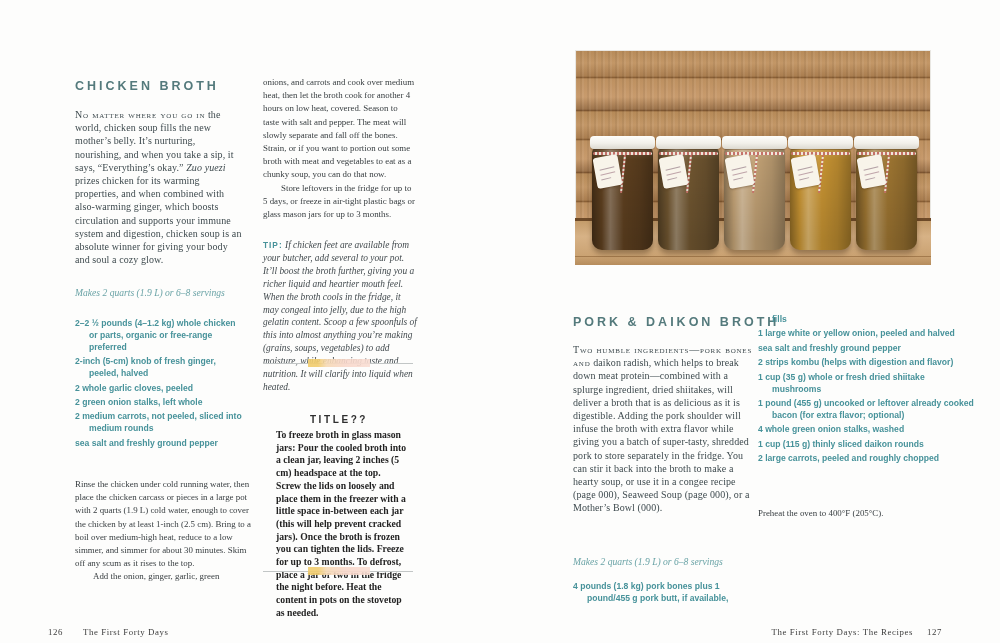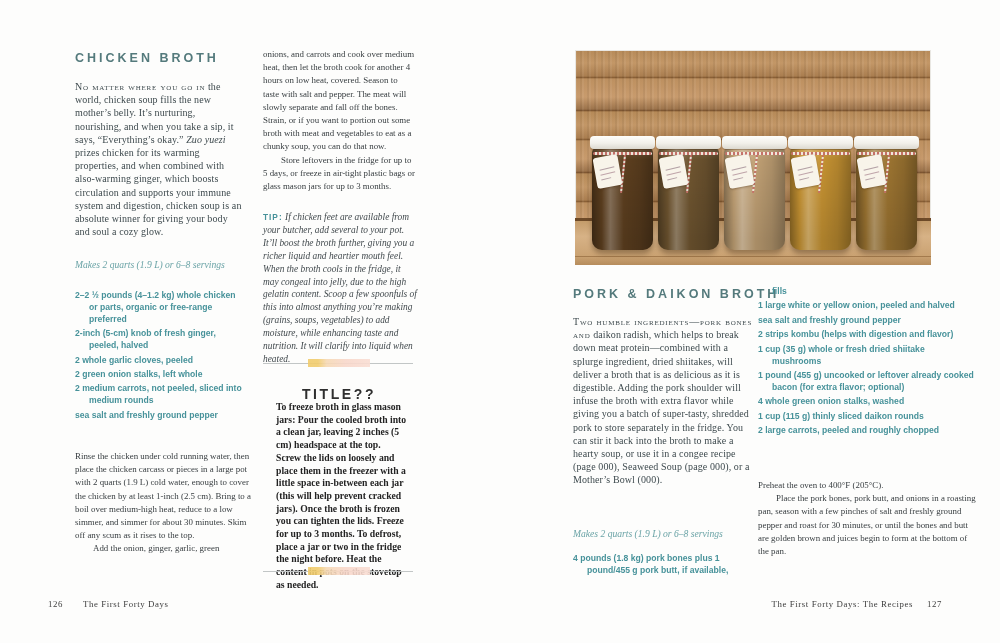--- a/index.html
+++ b/index.html
@@ -20,21 +20,21 @@
   .steps{font-family:"Liberation Sans",sans-serif;font-size:8.9px;color:#373d40;line-height:13.2px;}
   .steps p{margin:0;font-family:Liberation Serif, serif;}
   .steps p.ind{text-indent:18px;}
   .tipwrap{font-family:"Liberation Serif",serif;font-size:9.4px;font-style:italic;color:#41494d;line-height:12.9px;}
   .tiplabel{font-family:"Liberation Sans",sans-serif;font-style:normal;font-size:8.3px;font-weight:700;
     letter-spacing:1px;color:#47929a;}
   .divider{position:absolute;width:150px;height:9px;}
   .divider .line{position:absolute;top:4px;left:0;right:0;border-top:1px solid #c2c6c6;}
   .divider .swatch{position:absolute;top:0;left:45px;width:62px;height:8px;opacity:.9;
     background:linear-gradient(90deg,#f1cc6d 0%,#f1cc6d 16%,#f6d9b4 30%,#f8d7ca 60%,#f9ddd3 100%);}
-  .boxtitle{font-family:"Liberation Sans",sans-serif;font-size:14px;font-weight:700;letter-spacing:2.6px;
+  .boxtitle{font-family:"Liberation Sans",sans-serif;font-size:10px;font-weight:700;letter-spacing:2.6px;
     color:#2f2f2f;text-align:center;}
   .boxtext{font-family:"Liberation Serif",serif;font-size:9.7px;font-weight:700;color:#232323;line-height:12.7px;}
   .footer{font-family:"Liberation Serif",serif;font-size:8.8px;color:#3c3c3c;letter-spacing:.6px;}
   .folio{font-weight:400;}
 
   
   #photo{position:absolute;left:575px;top:50px;width:356px;height:215px;overflow:hidden;
     background:
       repeating-linear-gradient(90deg,rgba(255,255,255,.05) 0 2px,rgba(0,0,0,0) 2px 5px,rgba(0,0,0,.05) 5px 7px),
       repeating-linear-gradient(180deg,
@@ -56,21 +56,21 @@
   .jar .string{position:absolute;top:19px;left:30px;width:2px;height:38px;opacity:.9;
     background:repeating-linear-gradient(180deg,#c66f68 0 2px,#f3ece2 2px 4px);transform:rotate(6deg);}
   .jar .tag{position:absolute;top:20px;left:3px;width:25px;height:31px;border-radius:3px;
     background:#f8f4ea;box-shadow:0 1px 2px rgba(60,35,10,.35);transform:rotate(-10deg);}
   .jar .tag i{position:absolute;left:5px;right:5px;height:0;border-top:1px solid #a08a92;opacity:.8;transform:rotate(-4deg);}
   .jar .tag i.s1{top:12px;} .jar .tag i.s2{top:17px;border-color:#b09098;} .jar .tag i.s3{top:22px;width:10px;}
   .jar .hl{position:absolute;top:11px;left:0;right:0;bottom:0;border-radius:6px 6px 10px 10px;
     background:linear-gradient(90deg,rgba(0,0,0,.30) 0%,rgba(0,0,0,0) 16%,rgba(255,255,255,.25) 30%,
       rgba(255,255,255,0) 52%,rgba(0,0,0,.10) 78%,rgba(0,0,0,.28) 100%);}
 
-  .abs{position:absolute;}
+  .abs{position:absolute;margin-top:28px;}
 </style>
 </head>
 <body>
 
 <div id="spread">
 
   <div class="abs recipe-title" style="left:75px;top:51px;">CHICKEN BROTH</div>
 
   <div class="abs intro" style="left:75px;top:80px;width:167px;"><span class="smallcaps">No matter where you go in</span><span> the world, chicken soup fills the new mother’s belly. It’s nurturing, nourishing, and when you take a sip, it says, “Everything’s okay.” </span><span class="it">Zuo yuezi</span><span> prizes chicken for its warming properties, and when combined with also-warming ginger, which boosts circulation and supports your immune system and digestion, chicken soup is an absolute winner for giving your body and soul a cozy glow.</span></div>
 
@@ -193,18 +193,17 @@
     <li>2 strips kombu (helps with digestion and flavor)</li>
     <li>1 cup (35 g) whole or fresh dried shiitake mushrooms</li>
     <li>1 pound (455 g) uncooked or leftover already cooked bacon (for extra flavor; optional)</li>
     <li>4 whole green onion stalks, washed</li>
     <li>1 cup (115 g) thinly sliced daikon rounds</li>
     <li>2 large carrots, peeled and roughly chopped</li>
   </ul>
 
   <div class="abs steps" style="left:758px;top:479px;width:218px;">
     <p>Preheat the oven to 400°F (205°C).</p>
-    <p class="ind">Place the pork bones, pork butt, and onions in a roasting pan, season with a few pinches of salt and freshly ground pepper and roast for 30 minutes, or until the bones and butt are golden brown and juices begin to form at the bottom of the pan.</p>
   </div>
 
   <div class="abs footer" style="left:700px;top:599px;width:242px;text-align:right;"><span>The First Forty Days: The Recipes</span><span style="display:inline-block;width:14px;"></span><span class="folio">127</span></div>
 
 </div>
 
 </body></html>

